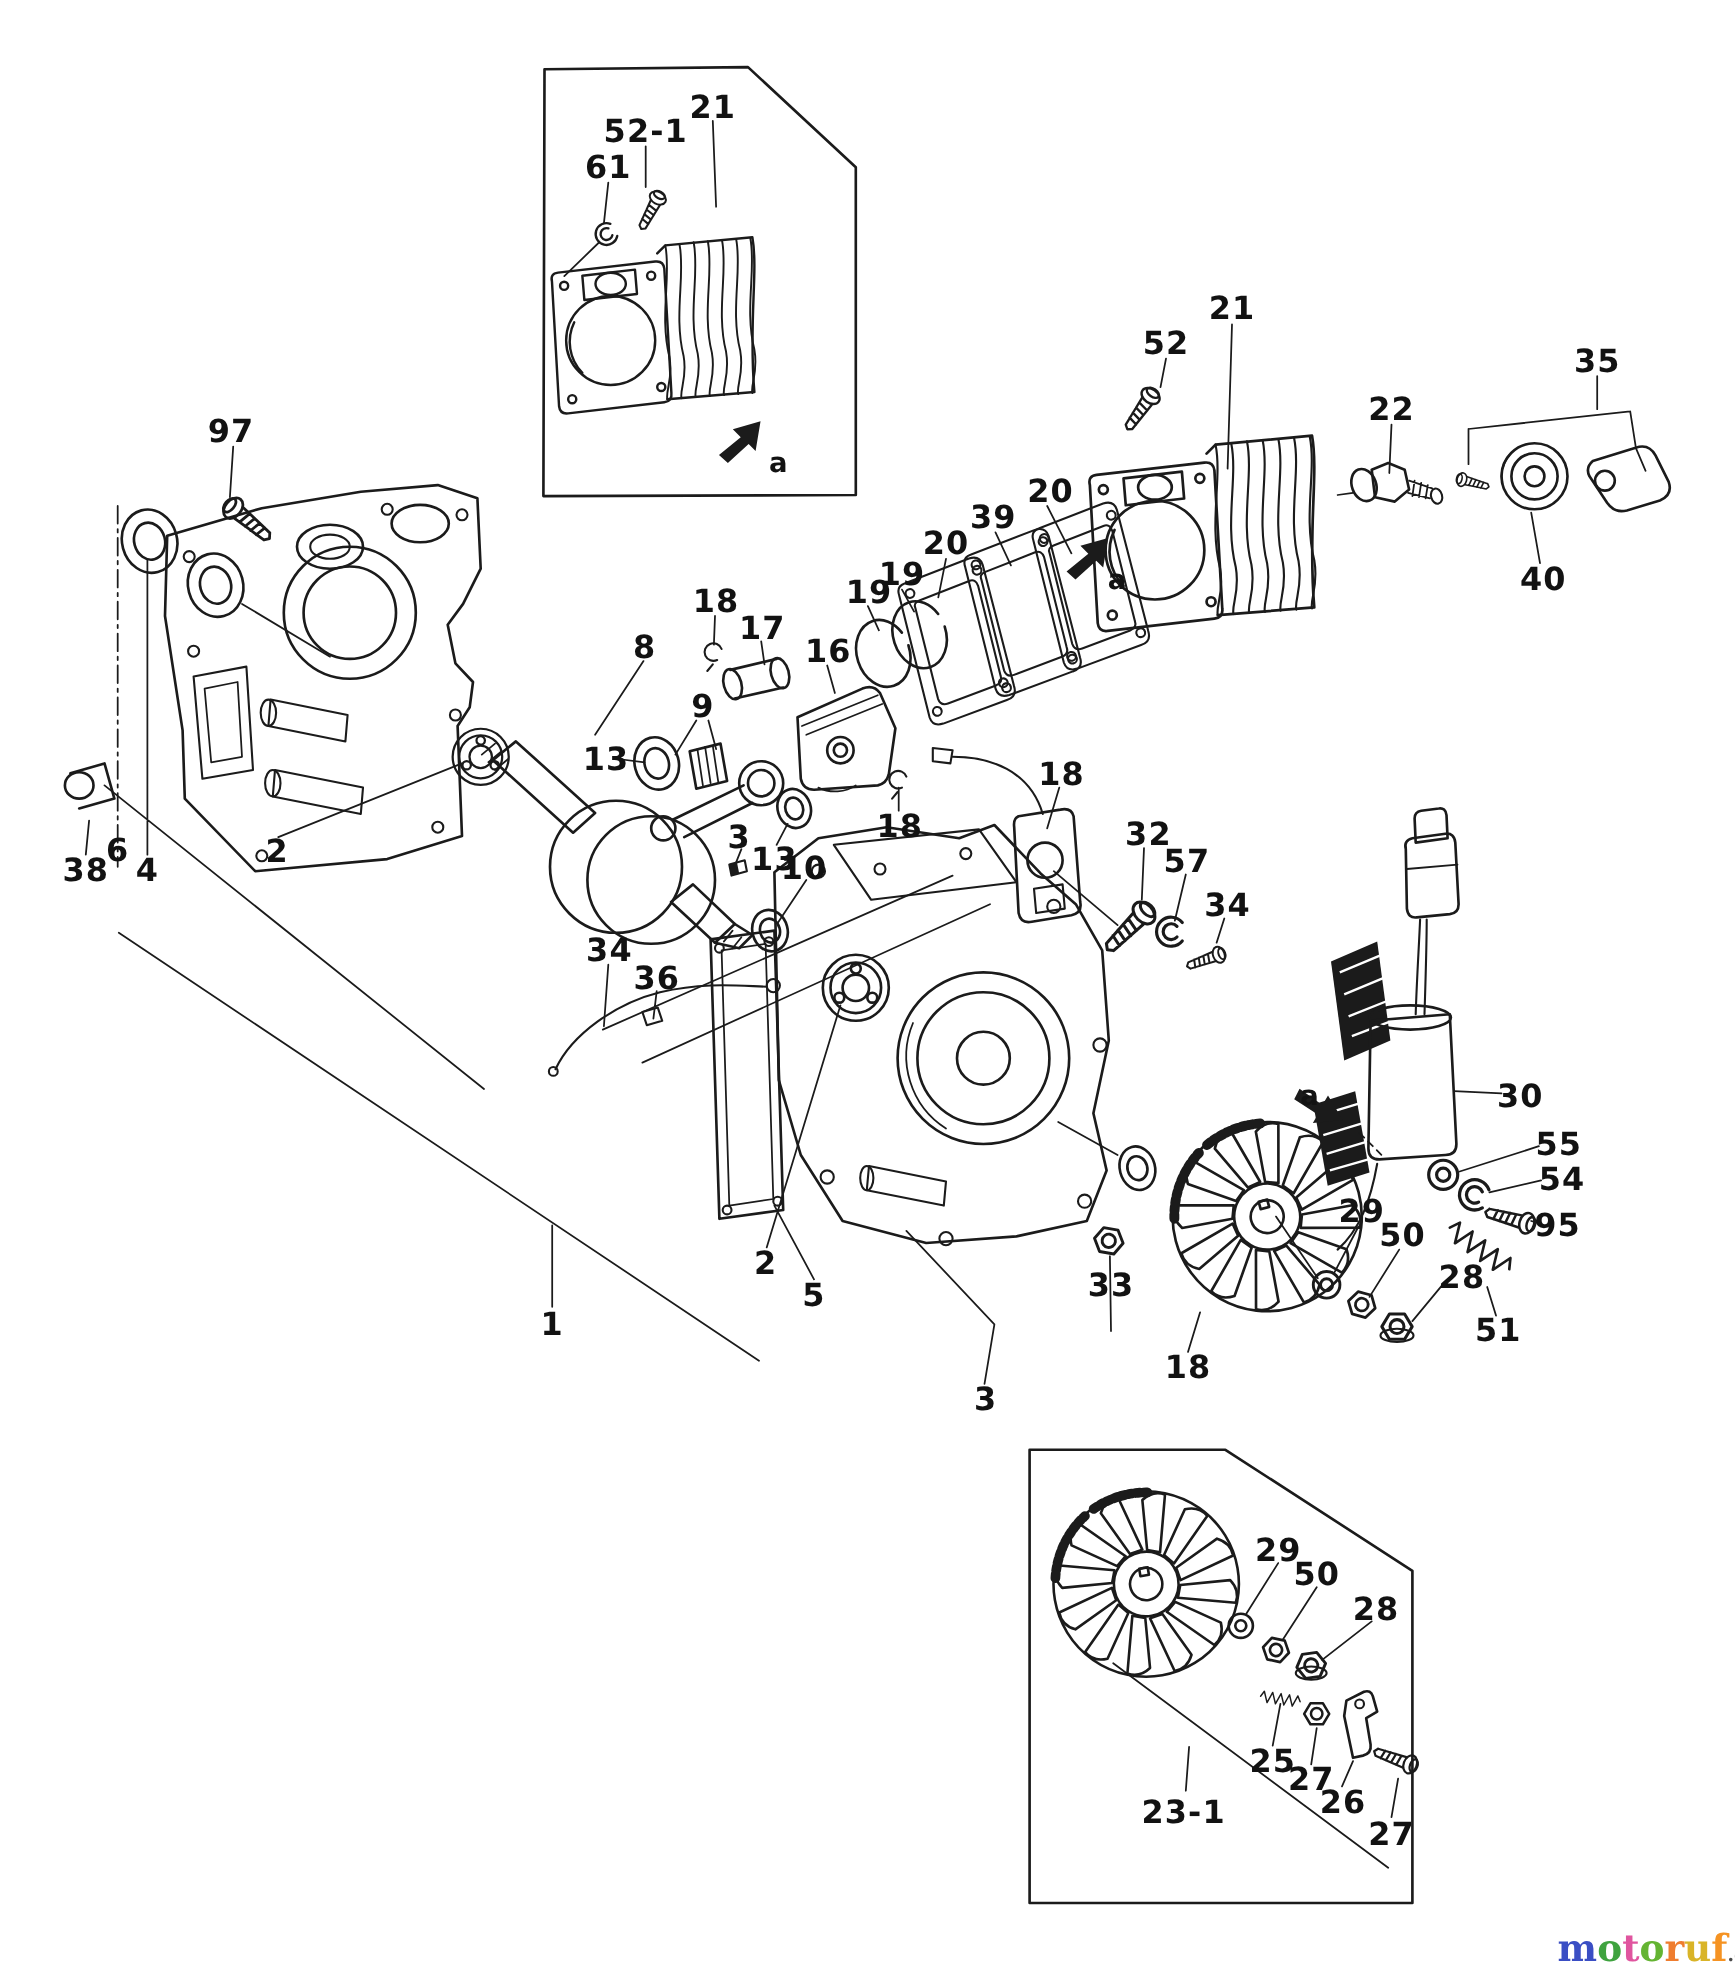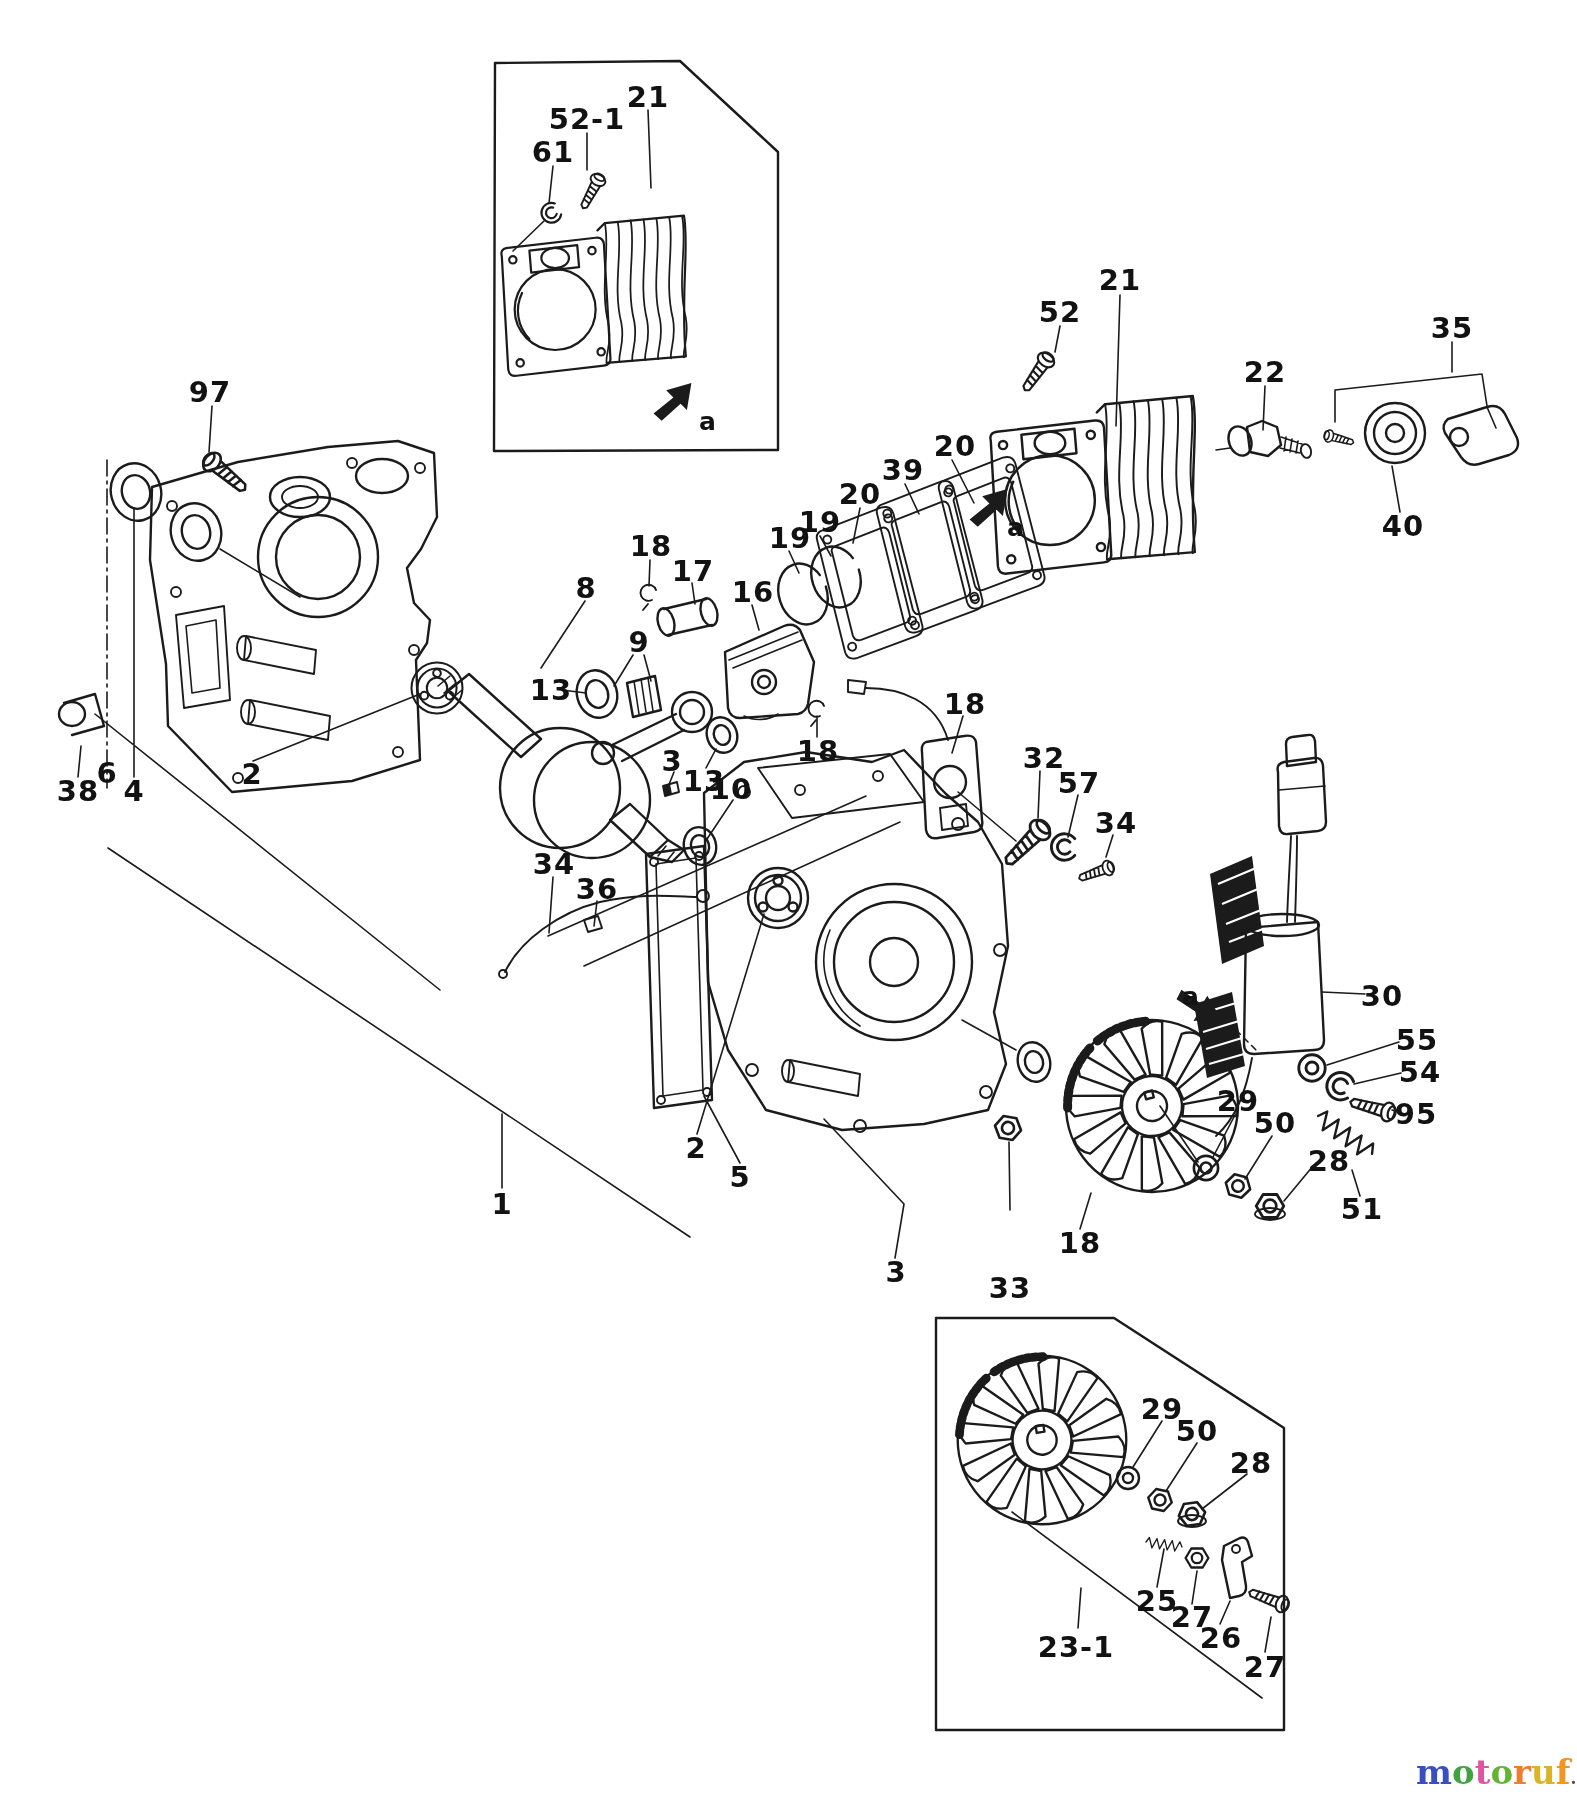--- a/index.html
+++ b/index.html
@@ -410,21 +410,21 @@
 <div class="lbl" style="left:1382px;top:996px">30</div>
 <div class="lbl lbl-a" style="left:1191px;top:996px">a</div>
 <div class="lbl" style="left:1417px;top:1040px">55</div>
 <div class="lbl" style="left:1420px;top:1072px">54</div>
 <div class="lbl" style="left:1416px;top:1114px">95</div>
 <div class="lbl" style="left:1362px;top:1209px">51</div>
 
 <div class="lbl" style="left:1238px;top:1101px">29</div>
 <div class="lbl" style="left:1275px;top:1123px">50</div>
 <div class="lbl" style="left:1329px;top:1161px">28</div>
-<div class="lbl" style="left:1010px;top:1288px">33</div>
+<div class="lbl" style="left:1010px;top:1168px">33</div>
 <div class="lbl" style="left:1080px;top:1243px">18</div>
 
 <div class="lbl" style="left:1162px;top:1409px">29</div>
 <div class="lbl" style="left:1197px;top:1431px">50</div>
 <div class="lbl" style="left:1251px;top:1463px">28</div>
 <div class="lbl" style="left:1157px;top:1601px">25</div>
 <div class="lbl" style="left:1192px;top:1617px">27</div>
 <div class="lbl" style="left:1221px;top:1638px">26</div>
 <div class="lbl" style="left:1265px;top:1667px">27</div>
 <div class="lbl" style="left:1076px;top:1647px">23-1</div>

